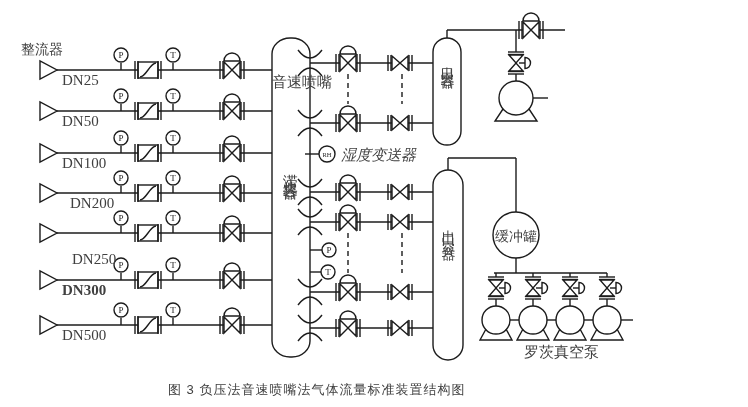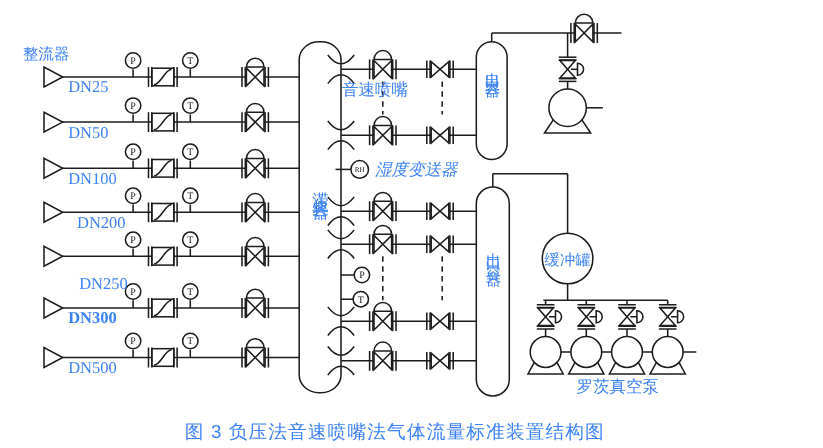--- a/index.html
+++ b/index.html
@@ -11,25 +11,25 @@
   #diagram-svg line,#diagram-svg path,#diagram-svg rect,#diagram-svg circle,#diagram-svg polygon,#diagram-svg polyline{
     stroke:#1c1c1c;stroke-width:1.4;fill:none;
   }
   #diagram-svg .wfill{fill:#ffffff;}
   #diagram-svg .dash{stroke-dasharray:5 4;}
   #diagram-svg text{
     stroke:none;fill:#1c1c1c;font-family:"Liberation Serif",serif;
     font-size:9px;text-anchor:middle;
   }
   #diagram-svg text.rh{font-size:6.5px;}
-  .lbl{position:absolute;white-space:nowrap;font-size:15px;line-height:1.15;color:#3b82f6;}
+  .lbl{position:absolute;white-space:nowrap;font-size:15px;line-height:1.15;color:#404040;}
   .lbl.small{font-size:14px;}
   .lbl.dn{font-family:"Liberation Serif",serif;font-size:15px;}
   .lbl.vert{writing-mode:vertical-rl;text-orientation:upright;letter-spacing:4px;}
-  .lbl.caption{font-size:17px;letter-spacing:1px;}
+  .lbl.caption{font-size:13px;letter-spacing:1px;}
 </style>
 </head>
 <body>
 
 <div id="stage">
 
 <svg id="diagram-svg" width="748" height="407" viewBox="0 0 748 407">
   <defs>
 
     <g id="tri">
@@ -276,21 +276,21 @@
 
 <div class="lbl small" style="left:21px;top:41px;">整流器</div>
 <div class="lbl dn" style="left:62px;top:72px;">DN25</div>
 <div class="lbl dn" style="left:62px;top:113px;">DN50</div>
 <div class="lbl dn" style="left:62px;top:155px;">DN100</div>
 <div class="lbl dn" style="left:70px;top:195px;font-family:Liberation Serif, serif;">DN200</div>
 <div class="lbl dn" style="left:72px;top:235px;margin-top:16px;">DN250</div>
 <div class="lbl dn" style="left:62px;top:282px;font-weight:bold;">DN300</div>
 <div class="lbl dn" style="left:62px;top:327px;">DN500</div>
 
-<div class="lbl" style="left:272px;top:73px;padding-left:39px;">音速喷嘴</div>
+<div class="lbl" style="left:272px;top:73px;">音速喷嘴</div>
 <div class="lbl vert" style="left:282px;top:162px;">滞止容器</div>
 <div class="lbl" style="left:341px;top:146px;font-style:italic;">湿度变送器</div>
 <div class="lbl small vert" style="left:440px;top:55px;letter-spacing:3px;">出口容器</div>
 <div class="lbl small vert" style="left:441px;top:218px;letter-spacing:6px;">出口容器</div>
 <div class="lbl small" style="left:495px;top:228px;">缓冲罐</div>
 <div class="lbl" style="left:512px;top:343px;margin-left:12px;">罗茨真空泵</div>
 
 <div class="lbl caption" style="left:168px;top:383px;">图 3  负压法音速喷嘴法气体流量标准装置结构图</div>
 
 </div>

